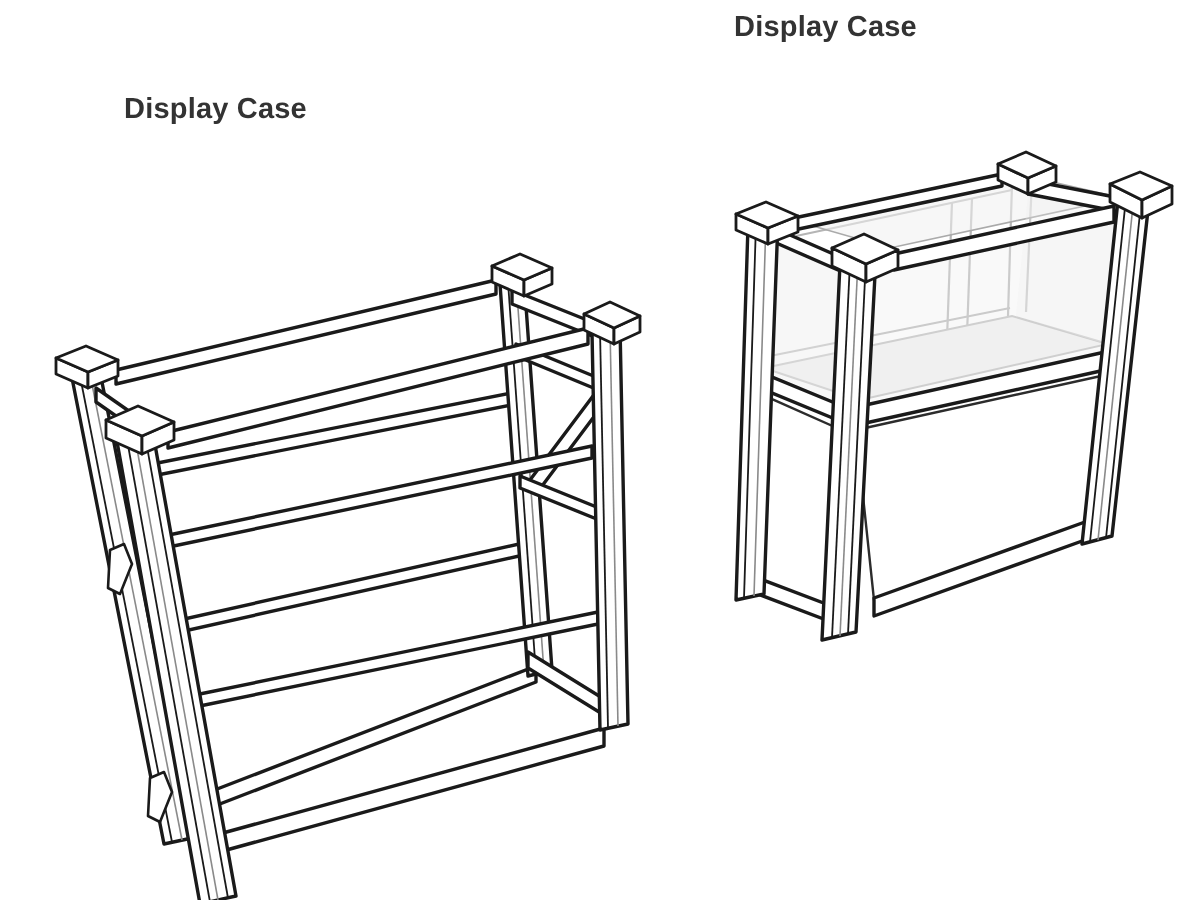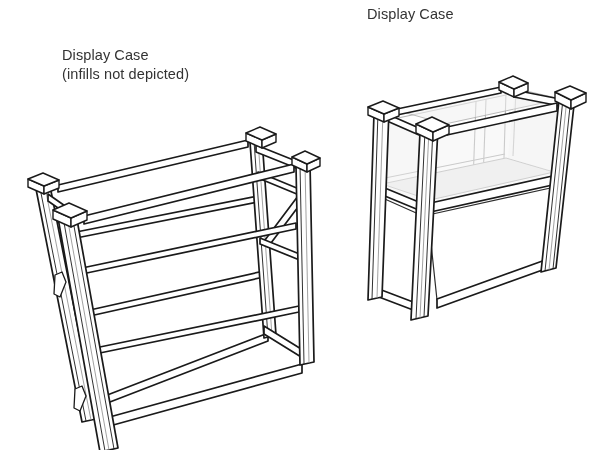--- a/index.html
+++ b/index.html
@@ -1,19 +1,19 @@
 <!DOCTYPE html>
 <html><head>
 <meta charset="utf-8">
 <style>
   html,body{margin:0;padding:0;}
   body{width:600px;height:450px;overflow:hidden;background:#ffffff;
        font-family:"Liberation Sans", sans-serif;}
   .stage{position:relative;width:600px;height:450px;background:#ffffff;}
-  .caption{position:absolute;color:#333333;font-size:14.5px;font-weight:400;
+  .caption{position:absolute;color:#333333;font-size:14.5px;font-weight:700;
            line-height:19px;letter-spacing:.1px;white-space:nowrap;}
   .caption-left{left:62px;top:46px;}
   .caption-right{left:367px;top:5px;}
   svg{position:absolute;left:0;top:0;}
   .band{fill:#ffffff;stroke:#1a1a1a;stroke-width:1.7;stroke-linejoin:round;}
   .post{fill:#ffffff;stroke:#1a1a1a;stroke-width:1.7;stroke-linejoin:round;}
   .capf{fill:#ffffff;stroke:#1a1a1a;stroke-width:1.4;stroke-linejoin:round;}
   .groove{stroke:#1a1a1a;stroke-width:.9;fill:none;}
   .groove-lt{stroke:#8a8a8a;stroke-width:.8;fill:none;}
   .faint{stroke:#b5b5b5;stroke-width:1.1;fill:none;}
@@ -22,21 +22,20 @@
   .panel{fill:#ffffff;stroke:#2c2c2c;stroke-width:1.2;stroke-linejoin:round;}
   .tab{fill:#ffffff;stroke:#1a1a1a;stroke-width:1.3;stroke-linejoin:round;}
 </style>
 </head>
 <body>
 
 <div class="stage">
 
   <div class="caption caption-left">
     <div>Display Case</div>
-    <div>(infills not depicted)</div>
   </div>
 
   <div class="caption caption-right">
     <div>Display Case</div>
   </div>
 
   <svg width="600" height="450" viewBox="0 0 600 450">
 
     <g>
 

